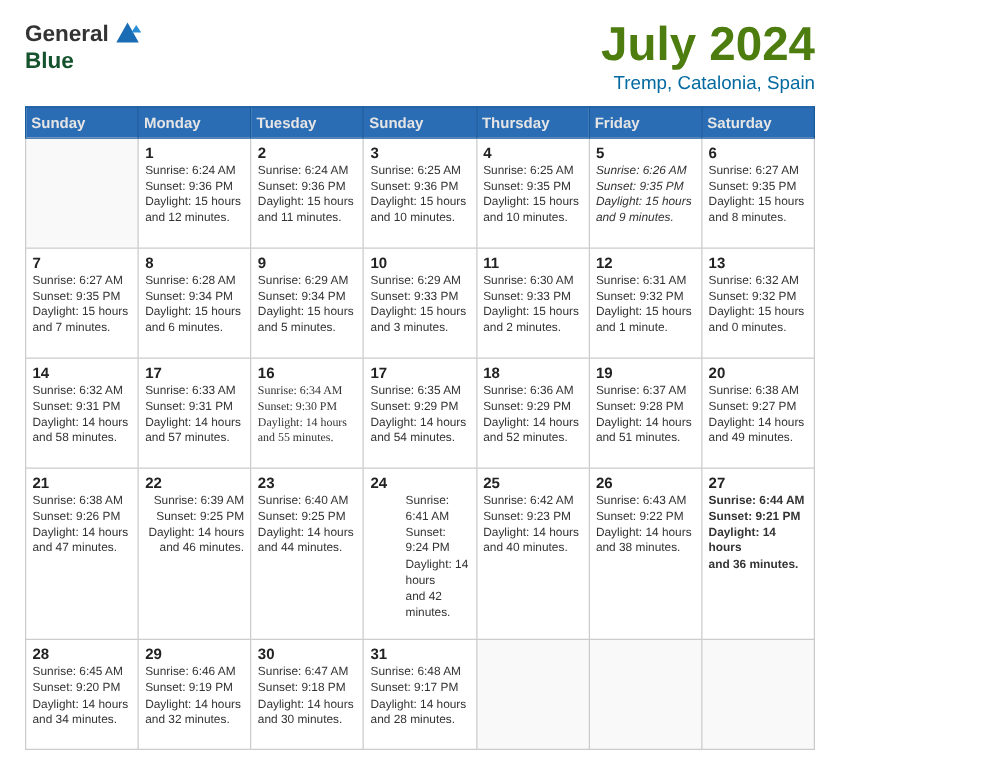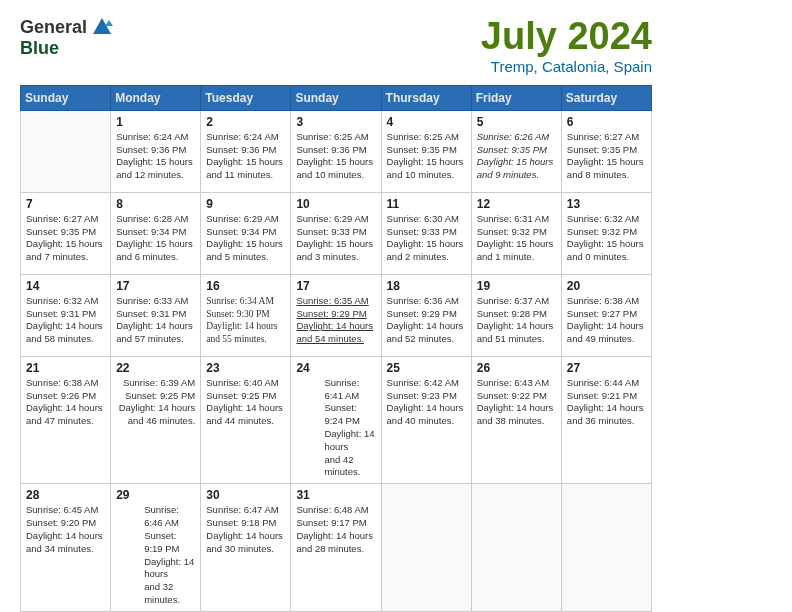--- a/index.html
+++ b/index.html
@@ -241,21 +241,21 @@
           </td>
           <td>
             <span class="day-number">16</span>
             <div class="day-info" style="white-space: pre-line; font-family: Liberation Serif, serif;">Sunrise: 6:34 AM
 Sunset: 9:30 PM
 Daylight: 14 hours
 and 55 minutes.</div>
           </td>
           <td>
             <span class="day-number">17</span>
-            <div class="day-info" style="white-space: pre-line; text-decoration: underline;">Sunrise: 6:35 AM
+            <div class="day-info" style="white-space: pre-line;">Sunrise: 6:35 AM
 Sunset: 9:29 PM
 Daylight: 14 hours
 and 54 minutes.</div>
           </td>
           <td>
             <span class="day-number">18</span>
             <div class="day-info" style="white-space: pre-line;">Sunrise: 6:36 AM
 Sunset: 9:29 PM
 Daylight: 14 hours
 and 52 minutes.</div>
@@ -313,37 +313,37 @@
           </td>
           <td>
             <span class="day-number">26</span>
             <div class="day-info" style="white-space: pre-line;">Sunrise: 6:43 AM
 Sunset: 9:22 PM
 Daylight: 14 hours
 and 38 minutes.</div>
           </td>
           <td>
             <span class="day-number">27</span>
-            <div class="day-info" style="white-space: pre-line;">Sunrise: 6:44 AM
+            <div class="day-info" style="white-space: pre-line; font-weight: bold;">Sunrise: 6:44 AM
 Sunset: 9:21 PM
 Daylight: 14 hours
 and 36 minutes.</div>
           </td>
         </tr>
         <tr>
           <td>
             <span class="day-number">28</span>
             <div class="day-info" style="white-space: pre-line;">Sunrise: 6:45 AM
 Sunset: 9:20 PM
 Daylight: 14 hours
 and 34 minutes.</div>
           </td>
           <td>
             <span class="day-number">29</span>
-            <div class="day-info" style="white-space: pre-line; margin-left: 28px;">Sunrise: 6:46 AM
+            <div class="day-info" style="white-space: pre-line;">Sunrise: 6:46 AM
 Sunset: 9:19 PM
 Daylight: 14 hours
 and 32 minutes.</div>
           </td>
           <td>
             <span class="day-number">30</span>
             <div class="day-info" style="white-space: pre-line;">Sunrise: 6:47 AM
 Sunset: 9:18 PM
 Daylight: 14 hours
 and 30 minutes.</div>

